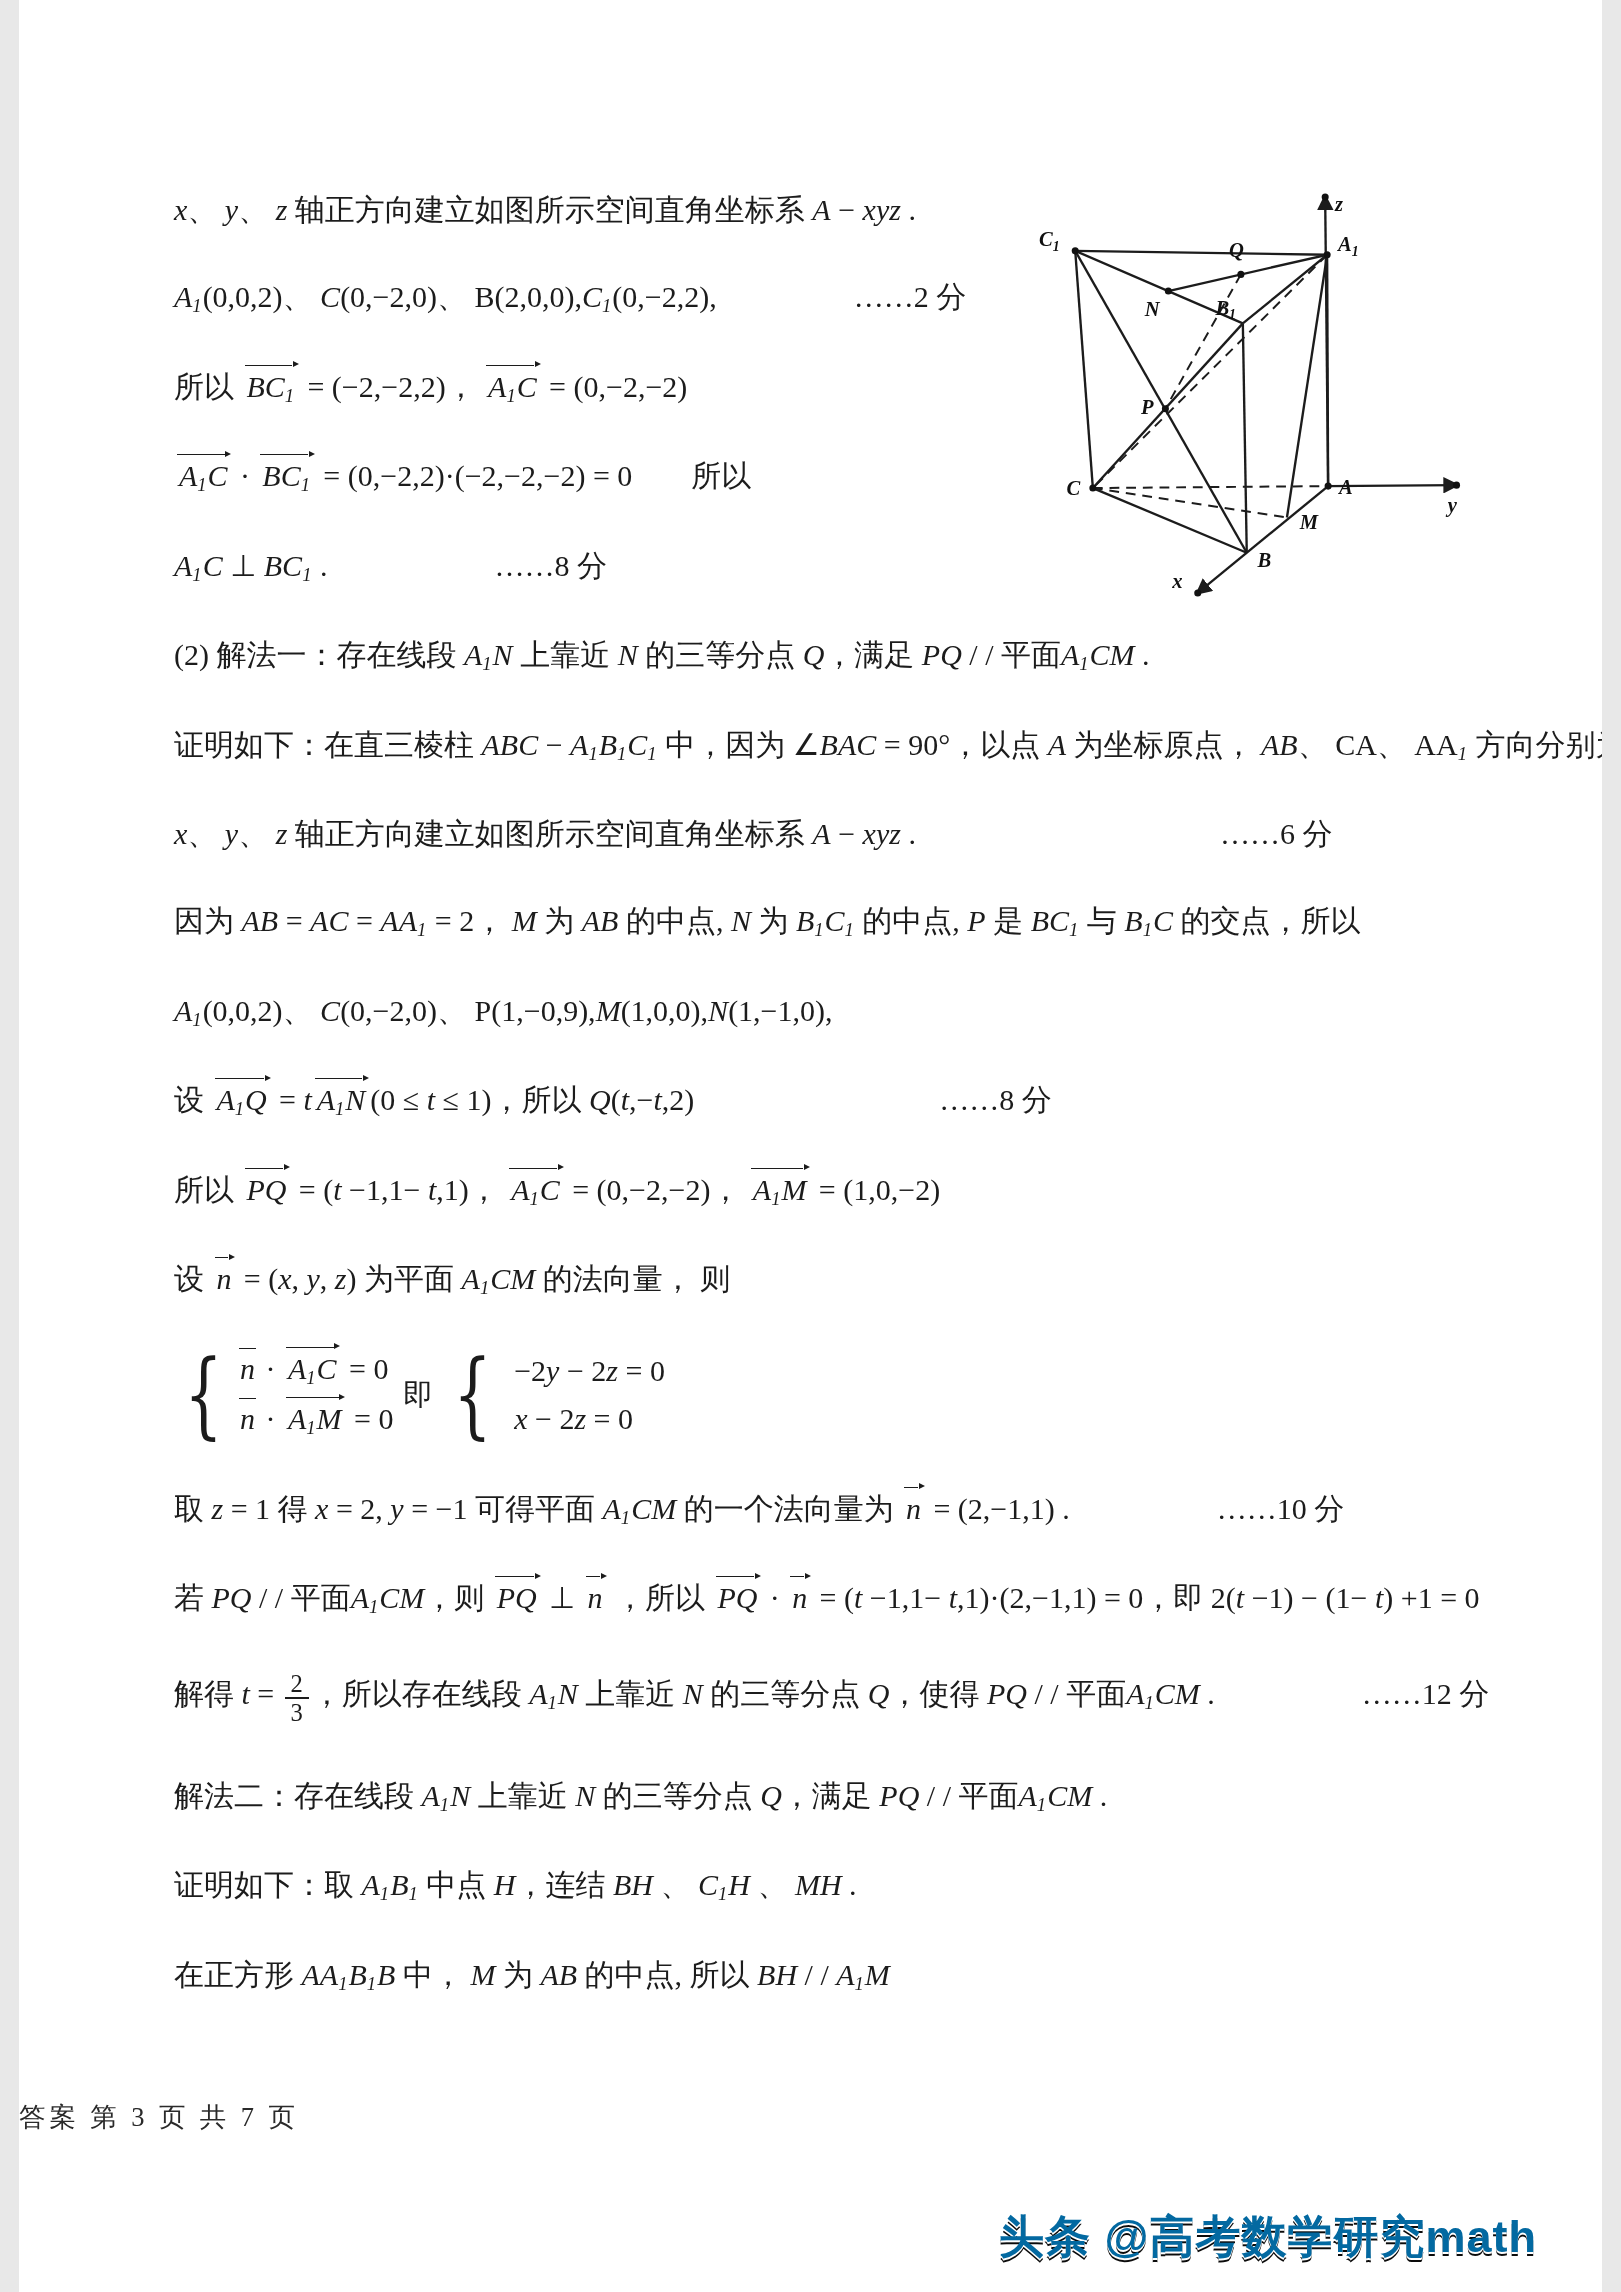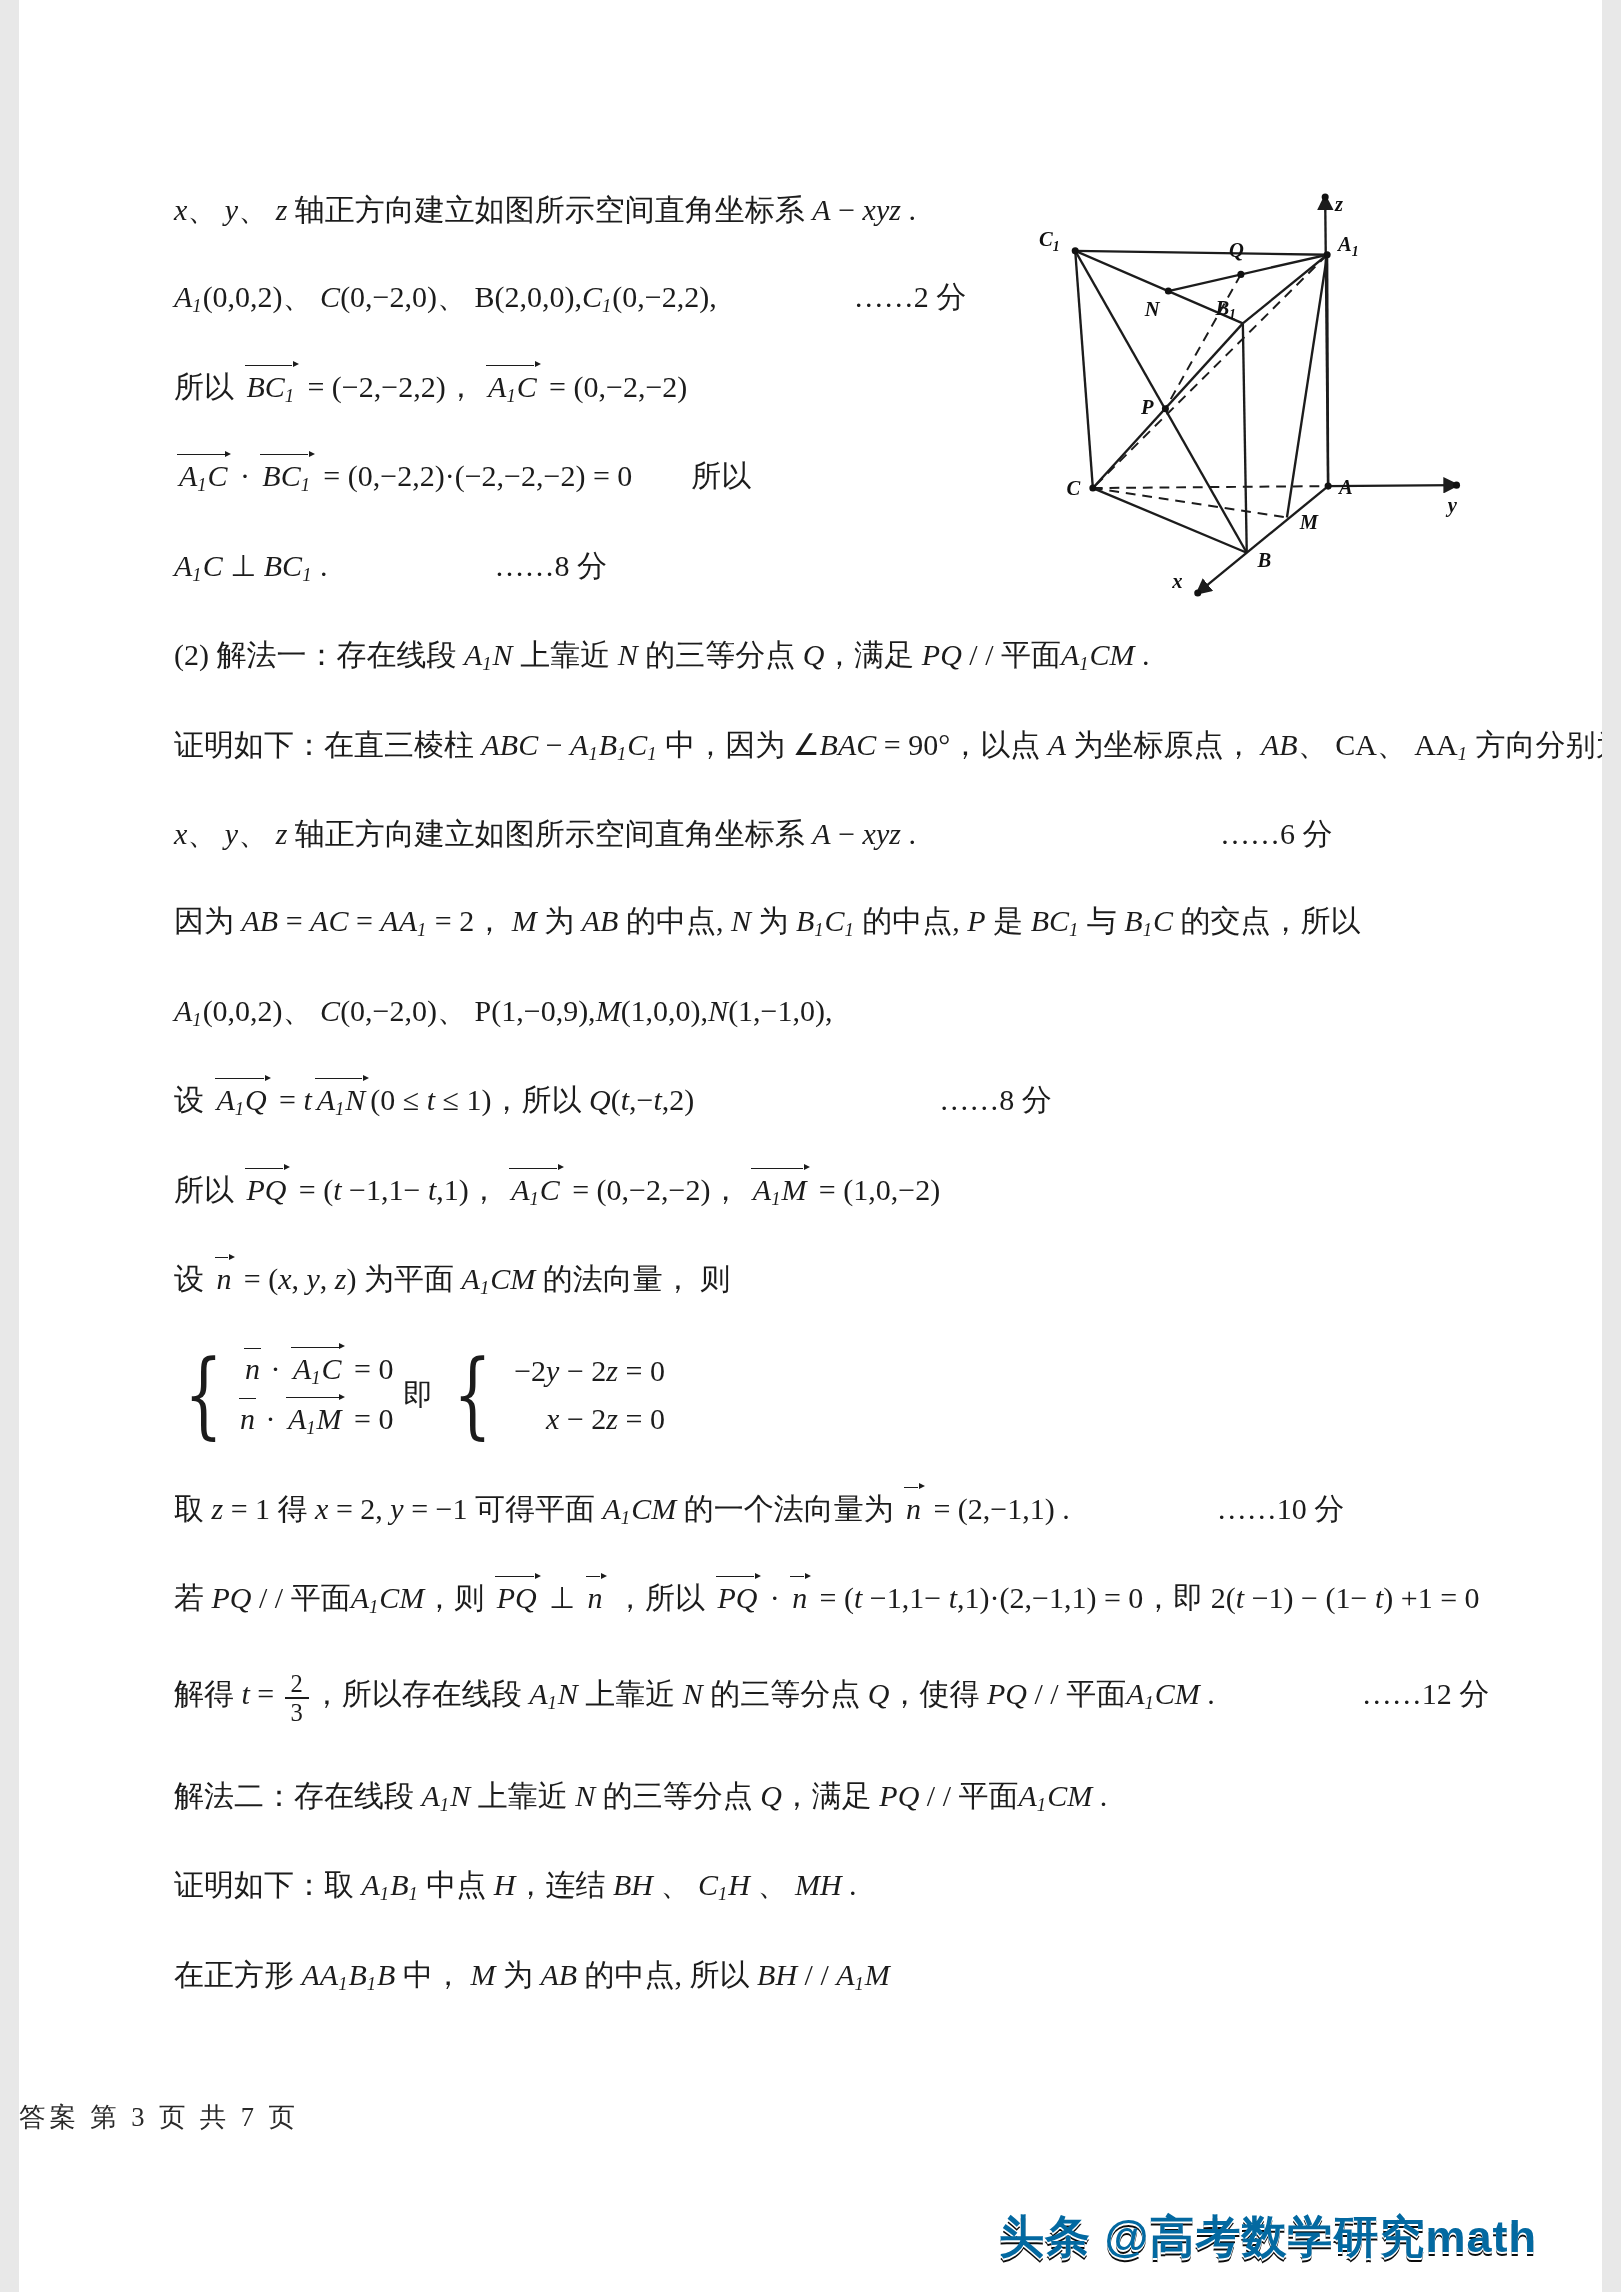--- a/index.html
+++ b/index.html
@@ -20,22 +20,22 @@
   .vec::after{content:"";position:absolute;right:-1px;top:-7.4px;width:0;height:0;
     border-left:6.9px solid #1c1c1c;border-top:3.4px solid transparent;border-bottom:3.4px solid transparent;}
   .bar{position:relative;display:inline-block;padding:0 2px;margin:0 1px;}
   .bar::before{content:"";position:absolute;left:1px;right:1px;top:-2.9px;border-top:1.8px solid #1c1c1c;}
   .frac{display:inline-block;text-align:center;vertical-align:-0.72em;line-height:1.12;font-size:0.82em;margin:0 2.9px;}
   .fr-num{display:block;border-bottom:2px solid #1c1c1c;padding:0 5.9px;font-family:"Liberation Serif",serif;}
   .fr-den{display:block;font-family:"Liberation Serif",serif;}
   .sys{display:inline-flex;align-items:center;}
   .sys-group{display:inline-flex;align-items:center;}
   .sys-brace{font-size:93px;line-height:0.95;font-family:"DejaVu Serif",serif;font-weight:300;transform:scaleX(0.65);display:inline-block;}
-  .sys-col{display:inline-flex;flex-direction:column;gap:11.8px;margin-left:3.9px;align-items:flex-end;}
-  .sys-col.center{align-items:flex-end;margin-left:12px;}
+  .sys-col{display:inline-flex;flex-direction:column;gap:11.8px;margin-left:3.9px;align-items:flex-start;}
+  .sys-col.center{align-items:flex-start;margin-left:12px;}
   .sys-mid{margin:0 9.8px;}
   .figure{position:absolute;left:1010px;top:145px;width:461px;height:495px;}
   .footer{position:absolute;left:0;right:0;top:2099px;text-align:left;font-size:26.5px;letter-spacing:3.9px;color:#2a2a2a;}
   .watermark{
     position:absolute;top:2207px;right:65px;font-size:45px;font-weight:bold;
     color:#0369a1;letter-spacing:1px;
     text-shadow:0 2px 0 #ffffff,0 3.9px 0 #0b0b0b;
     font-family:"Liberation Sans","DejaVu Sans",sans-serif;
   }
 </style>

